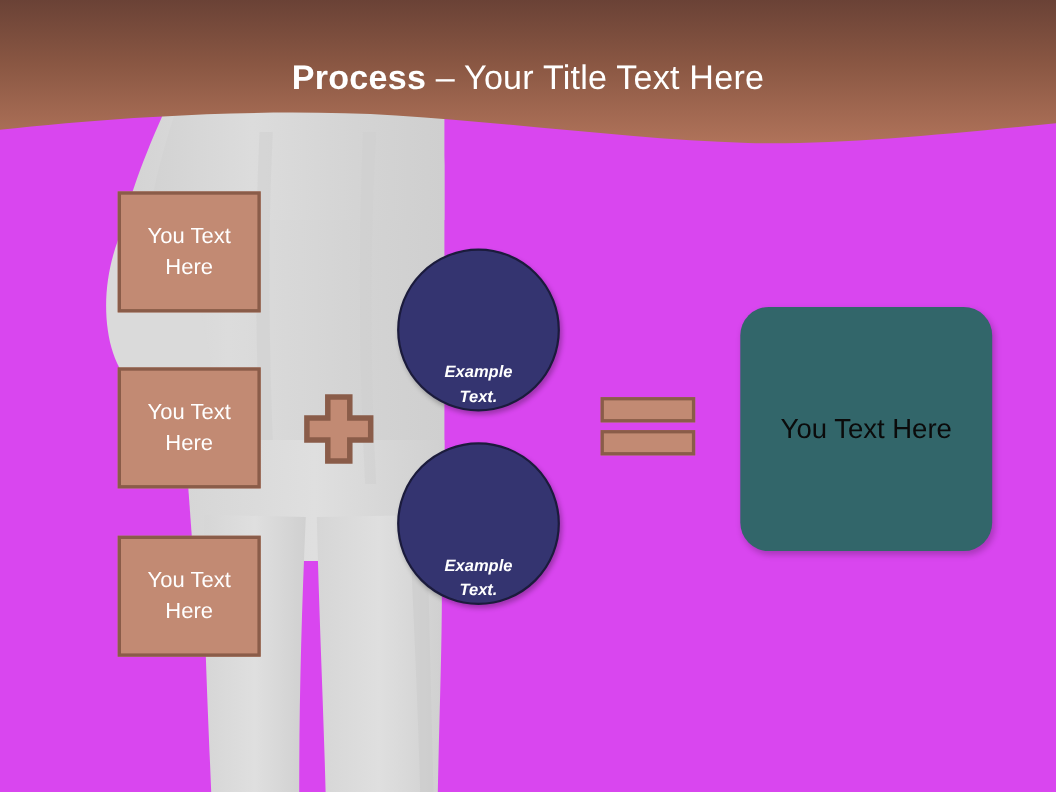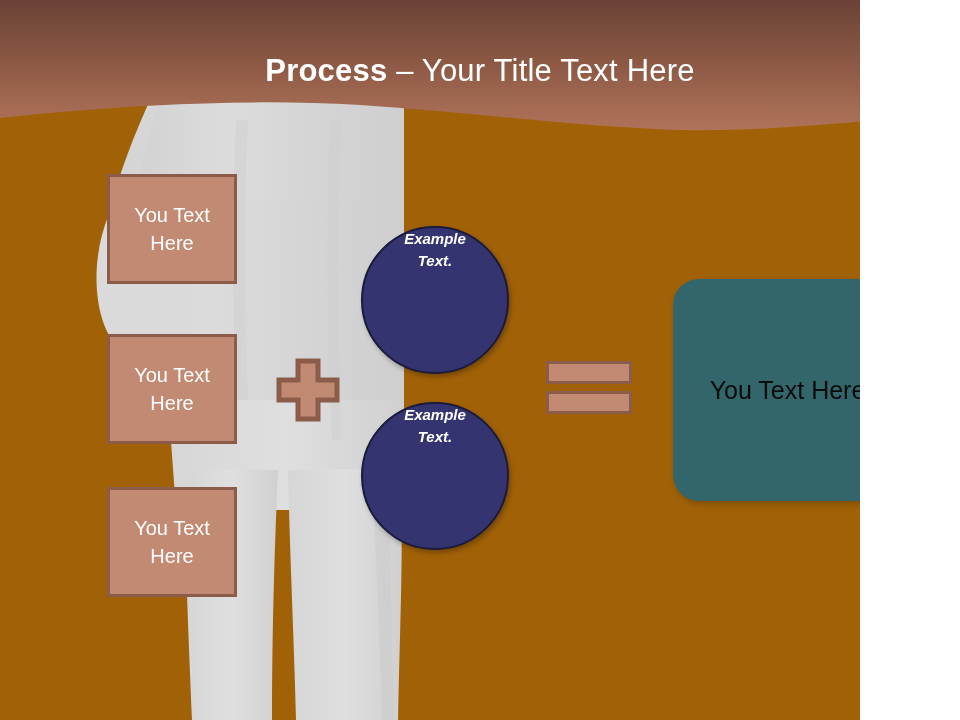--- a/index.html
+++ b/index.html
@@ -6,24 +6,24 @@
     margin: 0;
     padding: 0;
     background: #ffffff;
   }
   body {
     font-family: "Liberation Sans", sans-serif;
   }
 
   #slide {
     position: relative;
-    width: 860px;
+    width: 960px;
     height: 720px;
     overflow: hidden;
-    background: #a16207;
+    background: #d946ef;
   }
 
   
   #bg-figure {
     position: absolute;
     left: 0;
     top: 0;
     width: 960px;
     height: 720px;
     pointer-events: none;
@@ -111,21 +111,21 @@
   
   .navy-circle {
     position: absolute;
     width: 148px;
     height: 148px;
     border-radius: 50%;
     background: #343470;
     border: 2px solid #1b1b3c;
     box-sizing: border-box;
     display: flex;
-    align-items: flex-start;
+    align-items: flex-end;
     justify-content: center;
     text-align: center;
     color: #ffffff;
     font-size: 15px;
     line-height: 22px;
     font-weight: bold;
     font-style: italic;
     box-shadow: 2px 3px 5px rgba(0,0,0,0.28);
   }
   #circle-1 { left: 361px; top: 226px; }

